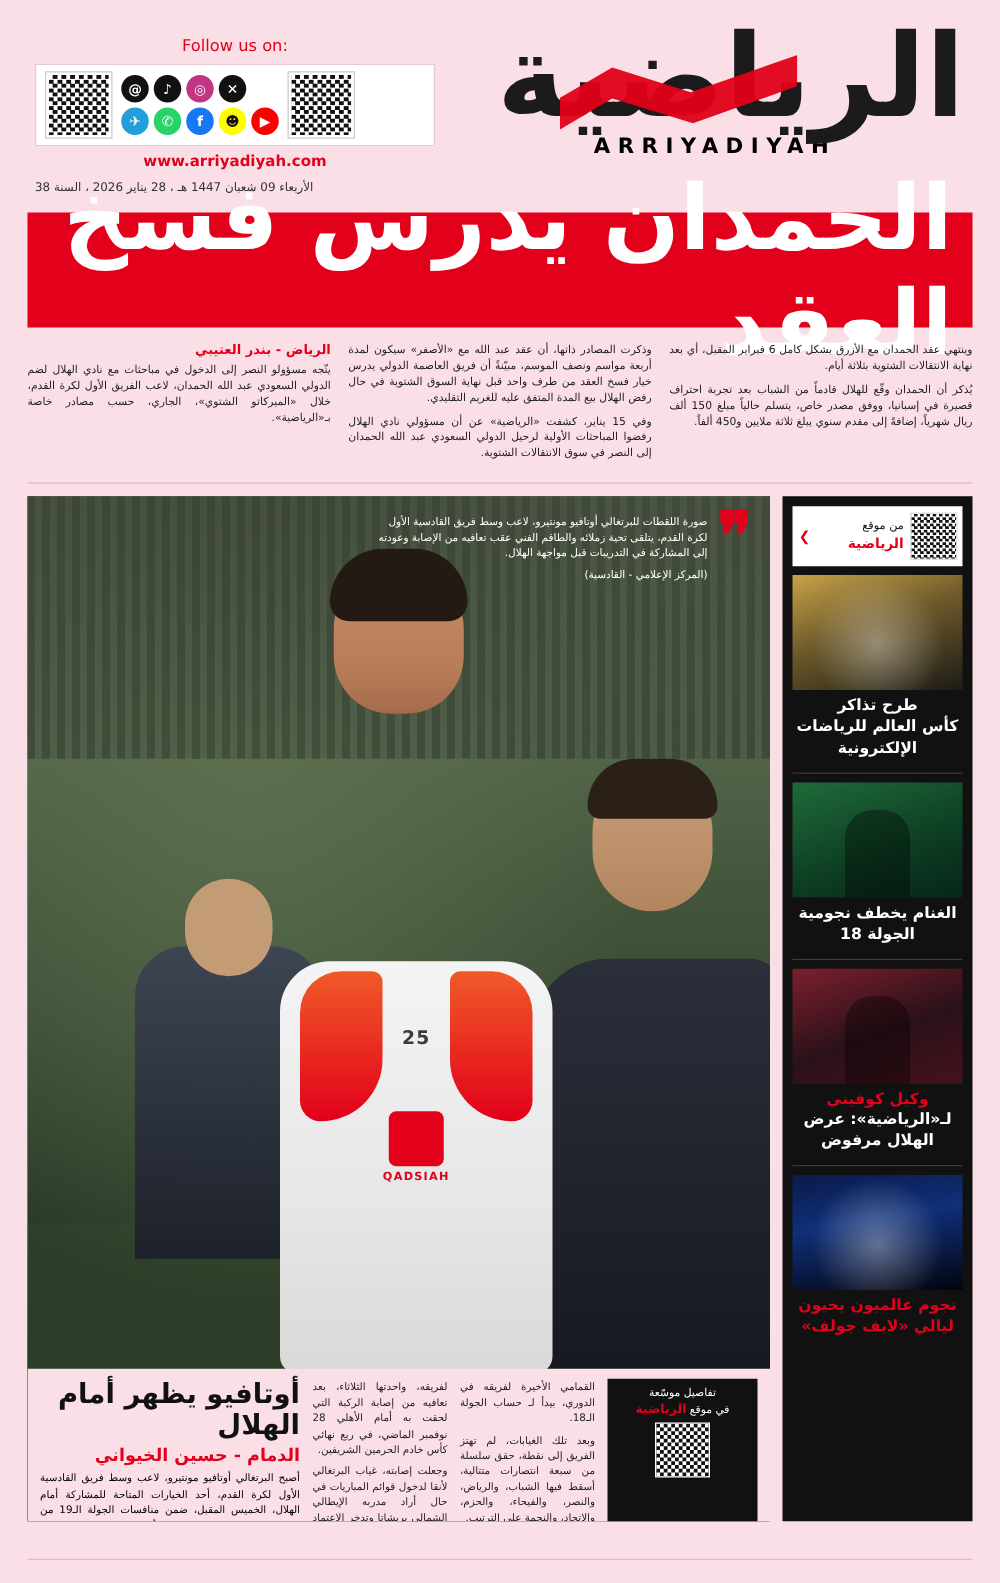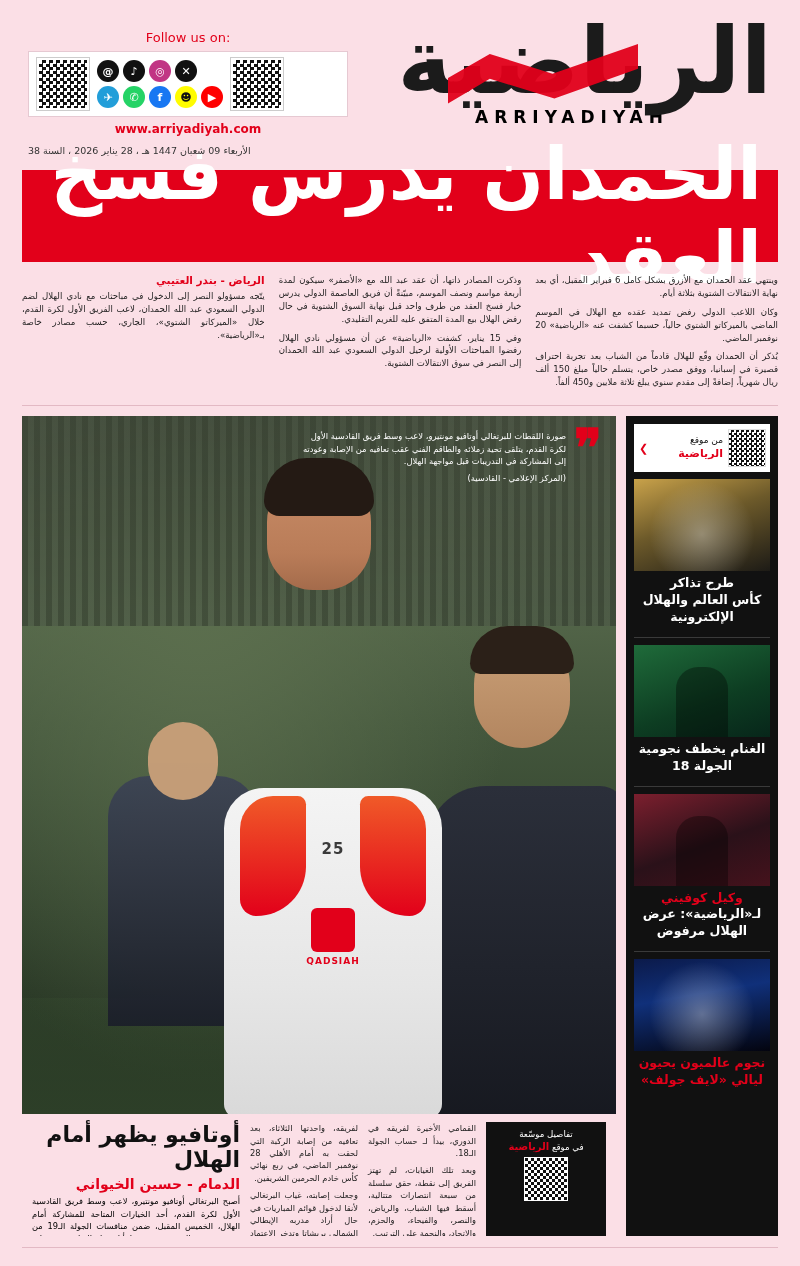--- a/index.html
+++ b/index.html
@@ -409,21 +409,20 @@
     <div class="issue-line">الأربعاء 09 شعبان 1447 هـ ، 28 يناير 2026 ، السنة 38</div>
   </div>
 
   <div class="banner">
     <h1>الحمدان يدرس فسخ العقد</h1>
   </div>
 
   <div class="topstory">
     <div class="col">
       <p>وينتهي عقد الحمدان مع الأزرق بشكل كامل 6 فبراير المقبل، أي بعد نهاية الانتقالات الشتوية بثلاثة أيام.</p>
-      <p>وكان اللاعب الدولي رفض تمديد عقده مع الهلال في الموسم الماضي بالميركاتو الشتوي حالياً، حسبما كشفت عنه «الرياضية» 20 نوفمبر الماضي.</p>
       <p>يُذكر أن الحمدان وقّع للهلال قادماً من الشباب بعد تجربة احتراف قصيرة في إسبانيا، ووفق مصدر خاص، يتسلم حالياً مبلغ 150 ألف ريال شهرياً، إضافةً إلى مقدم سنوي يبلغ ثلاثة ملايين و450 ألفاً.</p>
     </div>
     <div class="col">
       <p>وذكرت المصادر ذاتها، أن عقد عبد الله مع «الأصفر» سيكون لمدة أربعة مواسم ونصف الموسم، مبيّنةً أن فريق العاصمة الدولي يدرس خيار فسخ العقد من طرف واحد قبل نهاية السوق الشتوية في حال رفض الهلال بيع المدة المتفق عليه للغريم التقليدي.</p>
       <p>وفي 15 يناير، كشفت «الرياضية» عن أن مسؤولي نادي الهلال رفضوا المباحثات الأولية لرحيل الدولي السعودي عبد الله الحمدان إلى النصر في سوق الانتقالات الشتوية.</p>
     </div>
     <div class="col">
       <div class="kicker">الرياض - بندر العتيبي</div>
       <p>يتّجه مسؤولو النصر إلى الدخول في مباحثات مع نادي الهلال لضم الدولي السعودي عبد الله الحمدان، لاعب الفريق الأول لكرة القدم، خلال «الميركاتو الشتوي»، الجاري، حسب مصادر خاصة بـ«الرياضية».</p>
     </div>
@@ -440,21 +439,21 @@
         </div>
         <span class="chev">❯</span>
       </div>
 
       <div class="side-item">
         <div class="thumb t1">
           <div class="glow"></div>
         </div>
         <div class="side-title">
           <span>طرح تذاكر</span><br>
-          <span>كأس العالم والهلال</span><br>
+          <span>كأس العالم للرياضات</span><br>
           <span>الإلكترونية</span>
         </div>
       </div>
       <div class="side-sep"></div>
 
       <div class="side-item">
         <div class="thumb t2">
           <div class="figure"></div>
         </div>
         <div class="side-title">

